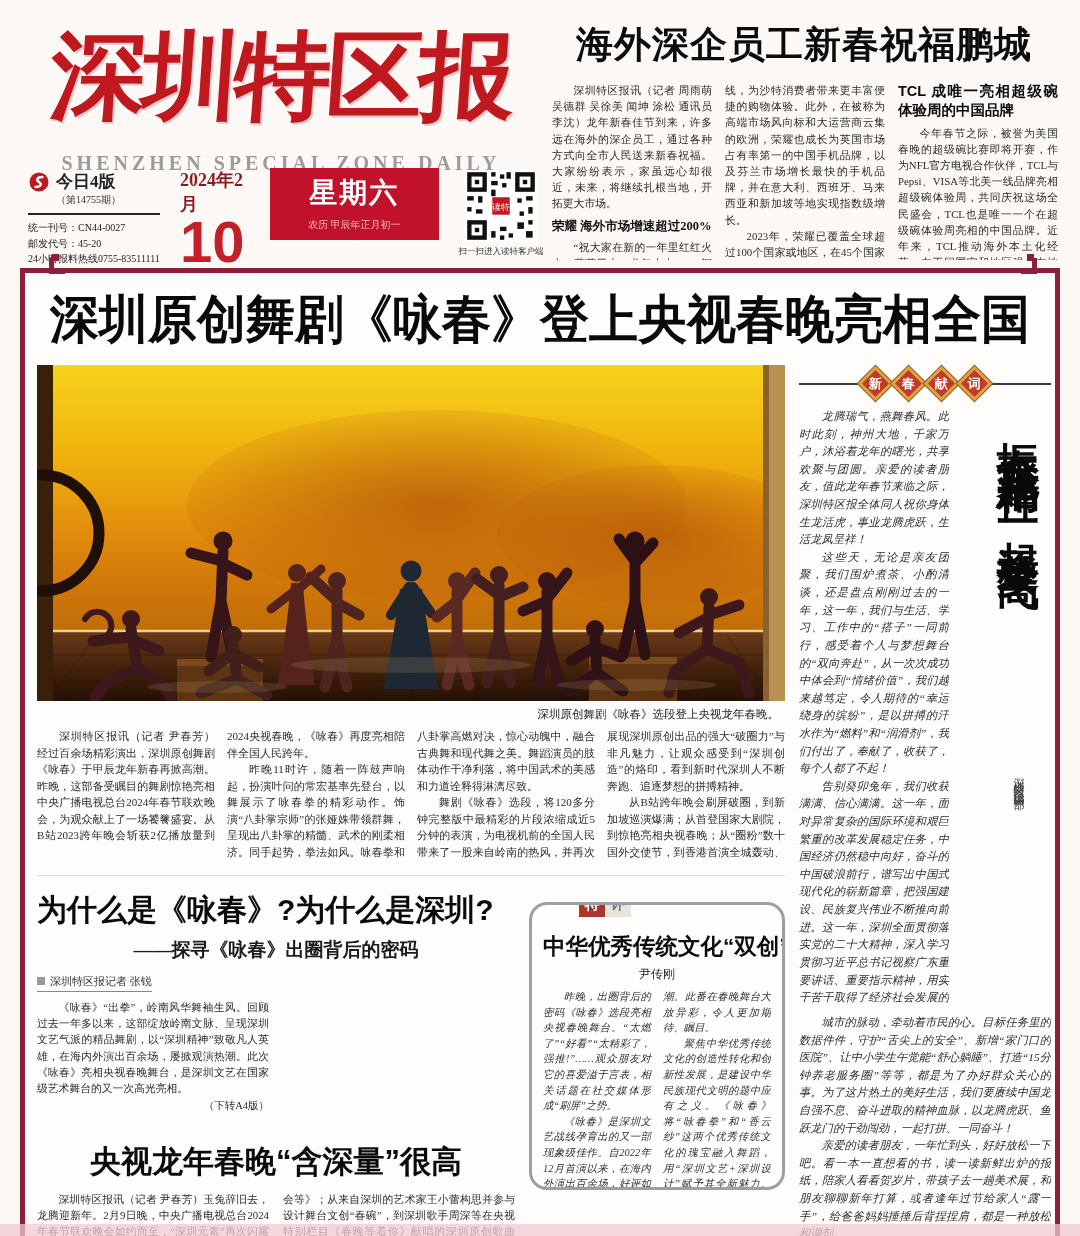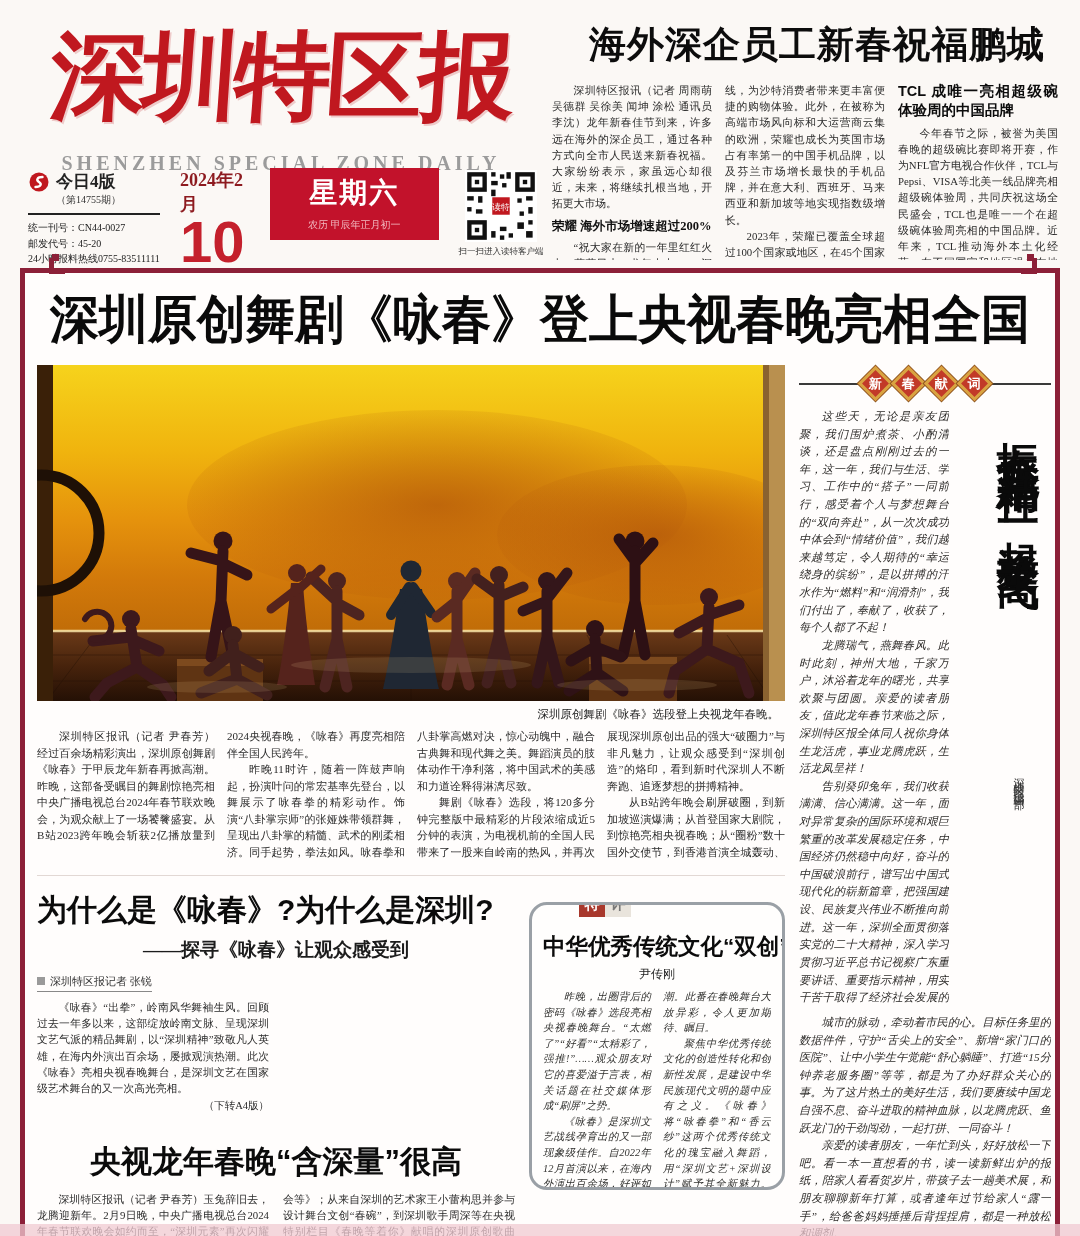--- a/index.html
+++ b/index.html
@@ -38,21 +38,21 @@
   .mh-week-box { background:#c2122b; color:#fff; width:180px; height:72px; text-align:center; padding-top:6px; }
   .mh-week { font-size:28px; font-weight:900; letter-spacing:2px; }
   .mh-lunar { font-size:10px; color:#f2b9c0; margin-top:6px; }
   .mh-organizer { font-size:11.5px; color:#222; margin-top:8px; white-space:nowrap; }
   .mh-colC { width:104px; text-align:center; padding-top:2px; }
   .mh-qr { width:72px; height:72px; margin:0 auto; display:block; }
   .mh-qr-cap { font-size:8.5px; color:#333; margin-top:4px; white-space:nowrap; }
 
   
   .top-story { position:absolute; left:552px; top:20px; width:506px; height:244px; }
-  .ts-headline { font-size:37px; font-weight:900; color:#0c0c0c; letter-spacing:1px; white-space:nowrap; margin:0 0 12px 24px;text-align:center; }
+  .ts-headline { font-size:37px; font-weight:900; color:#0c0c0c; letter-spacing:1px; white-space:nowrap; margin:0 0 12px 24px; }
   .ts-cols { display:flex; gap:13px; height:178px; overflow:hidden; }
   .ts-col { flex:1; overflow:hidden; font-size:10.8px; line-height:1.5; text-align:justify; color:#2a2a2a; }
   .ts-col p { margin:0; text-indent:2em; }
   .ts-col p.cont { text-indent:0; }
   .ts-sub { font-size:12.5px; font-weight:700; margin:5px 0 4px; color:#111; }
   .ts-sub2 { font-size:14.5px; font-weight:900; margin:0 0 5px; line-height:1.3; color:#0c0c0c; }
 
   
   .frame {
     position:absolute; left:20px; right:20px; top:268px; height:1000px;
@@ -372,21 +372,21 @@
         <p>深圳特区报讯（记者 尹春芳）经过百余场精彩演出，深圳原创舞剧《咏春》于甲辰龙年新春再掀高潮。昨晚，这部备受瞩目的舞剧惊艳亮相中央广播电视总台2024年春节联欢晚会，为观众献上了一场饕餮盛宴。从B站2023跨年晚会斩获2亿播放量到2024央视春晚，《咏春》再度亮相陪伴全国人民跨年。</p>
         <p>昨晚11时许，随着一阵鼓声响起，扮演叶问的常宏基率先登台，以舞展示了咏春拳的精彩动作。饰演“八卦掌宗师”的张娅姝带领群舞，呈现出八卦掌的精髓、武术的刚柔相济。同手起势，拳法如风。咏春拳和八卦掌高燃对决，惊心动魄中，融合古典舞和现代舞之美。舞蹈演员的肢体动作干净利落，将中国武术的美感和力道诠释得淋漓尽致。</p>
         <p>舞剧《咏春》选段，将120多分钟完整版中最精彩的片段浓缩成近5分钟的表演，为电视机前的全国人民带来了一股来自岭南的热风，并再次展现深圳原创出品的强大“破圈力”与非凡魅力，让观众感受到“深圳创造”的烙印，看到新时代深圳人不断奔跑、追逐梦想的拼搏精神。</p>
         <p>从B站跨年晚会刷屏破圈，到新加坡巡演爆满；从首登国家大剧院，到惊艳亮相央视春晚；从“圈粉”数十国外交使节，到香港首演全城轰动、好评如潮……短短一年多时间，舞剧《咏春》火遍海内外，在北京、新加坡等国内外24个城市巡演百余场，大放光彩。此次《咏春》在春晚的这段惊鸿亮相，也引起强烈反响，不仅博得现场观众如雷般的掌声，还收获了首都文化界专家的热情点赞，网友的好评如潮。央视龙年春晚结束后，《咏春》很快登上微博热搜，人民日报官方微博也发文称“《咏春》气势如虹，令人叹为观止”。</p>
       </div>
 
       <div class="bottom-row">
         <div class="bottom-left">
           <div class="why-section">
             <div class="why-headline hei">为什么是《咏春》?为什么是深圳?</div>
-            <div class="why-sub">——探寻《咏春》让观众感受到</div>
+            <div class="why-sub">——探寻《咏春》出圈背后的密码</div>
             <div class="why-byline"><span class="sq"></span><span>深圳特区报记者 张锐</span></div>
             <div class="why-cols">
               <p>《咏春》“出拳”，岭南风华舞袖生风。回顾过去一年多以来，这部绽放岭南文脉、呈现深圳文艺气派的精品舞剧，以“深圳精神”致敬凡人英雄，在海内外演出百余场，屡掀观演热潮。此次《咏春》亮相央视春晚舞台，是深圳文艺在国家级艺术舞台的又一次高光亮相。</p>
               <div class="jump">（下转A4版）</div>
             </div>
           </div>
           <div class="cctv-section">
             <div class="cctv-headline hei">央视龙年春晚“含深量”很高</div>
             <div class="cctv-cols">
               <p>深圳特区报讯（记者 尹春芳）玉兔辞旧去，龙腾迎新年。2月9日晚，中央广播电视总台2024年春节联欢晚会如约而至，“深圳元素”再次闪耀春晚舞台，可圈可点，生动展现出深圳文艺创作的“能见度”与“显像度”。</p>
@@ -425,22 +425,22 @@
         <div class="diamond">
             <span>献</span>
           </div>
         <div class="diamond">
             <span>词</span>
           </div>
         <div class="hline"></div>
       </div>
       <div class="greet-row">
         <div class="greet-text">
+          <p>龙腾瑞气，燕舞春风。此时此刻，神州大地，千家万户，沐浴着龙年的曙光，共享欢聚与团圆。亲爱的读者朋友，值此龙年春节来临之际，深圳特区报全体同人祝你身体生龙活虎，事业龙腾虎跃，生活龙凤呈祥！</p>
           <p>这些天，无论是亲友团聚，我们围炉煮茶、小酌清谈，还是盘点刚刚过去的一年，这一年，我们与生活、学习、工作中的“搭子”一同前行，感受着个人与梦想舞台的“双向奔赴”，从一次次成功中体会到“情绪价值”，我们越来越笃定，令人期待的“幸运绕身的缤纷”，是以拼搏的汗水作为“燃料”和“润滑剂”，我们付出了，奉献了，收获了，每个人都了不起！</p>
-          <p>龙腾瑞气，燕舞春风。此时此刻，神州大地，千家万户，沐浴着龙年的曙光，共享欢聚与团圆。亲爱的读者朋友，值此龙年春节来临之际，深圳特区报全体同人祝你身体生龙活虎，事业龙腾虎跃，生活龙凤呈祥！</p>
           <p>告别癸卯兔年，我们收获满满、信心满满。这一年，面对异常复杂的国际环境和艰巨繁重的改革发展稳定任务，中国经济仍然稳中向好，奋斗的中国破浪前行，谱写出中国式现代化的崭新篇章，把强国建设、民族复兴伟业不断推向前进。这一年，深圳全面贯彻落实党的二十大精神，深入学习贯彻习近平总书记视察广东重要讲话、重要指示精神，用实干苦干取得了经济社会发展的显著成绩，各行各业全力“拼经济”，全市经济答卷“给力”；改革推进更深处、开放迈向更高层，一项项经验做法向全国复制推广；科研成果振奋人心，科技创新“硬核力”持续跃升；原创舞剧《咏春》登上春晚舞台，文艺精品迭出，文化建设硕果累累；办好一件件暖民心的实事，让广大市民幸福可感可及。</p>
 
         </div>
         <div class="vert-block">
           <span class="vert-headline">振奋龙马精神　一起逐梦高飞</span>
           <span class="vert-byline">深圳特区报编辑部</span>
         </div>
       </div>
       <div class="greet-wide">
         <p>城市的脉动，牵动着市民的心。目标任务里的数据件件，守护“舌尖上的安全”、新增“家门口的医院”、让中小学生午觉能“舒心躺睡”、打造“15分钟养老服务圈”等等，都是为了办好群众关心的事。为了这片热土的美好生活，我们要赓续中国龙自强不息、奋斗进取的精神血脉，以龙腾虎跃、鱼跃龙门的干劲闯劲，一起打拼、一同奋斗！</p>

